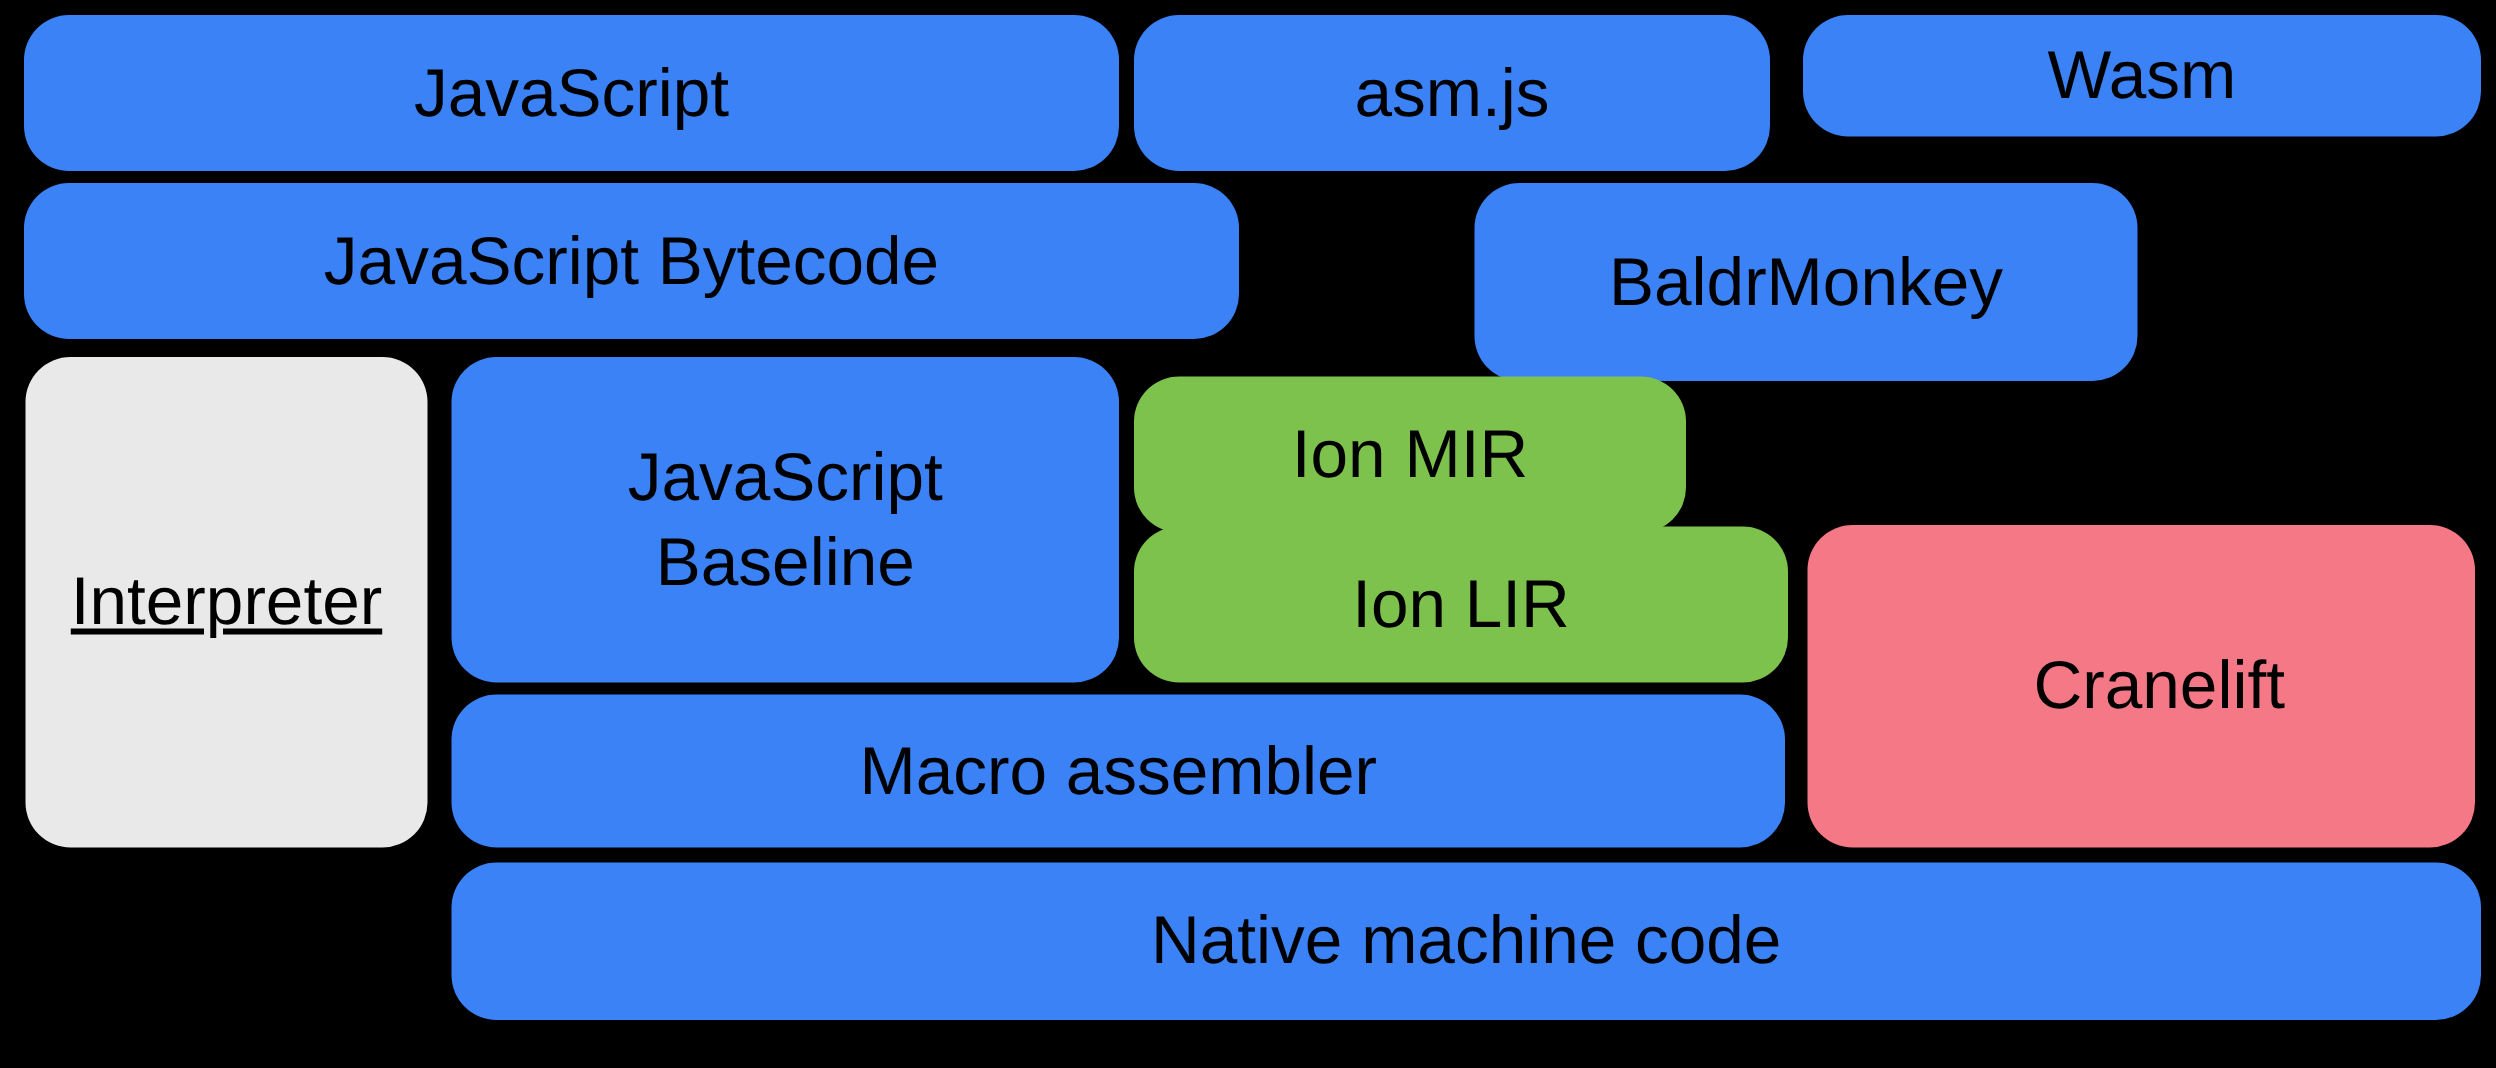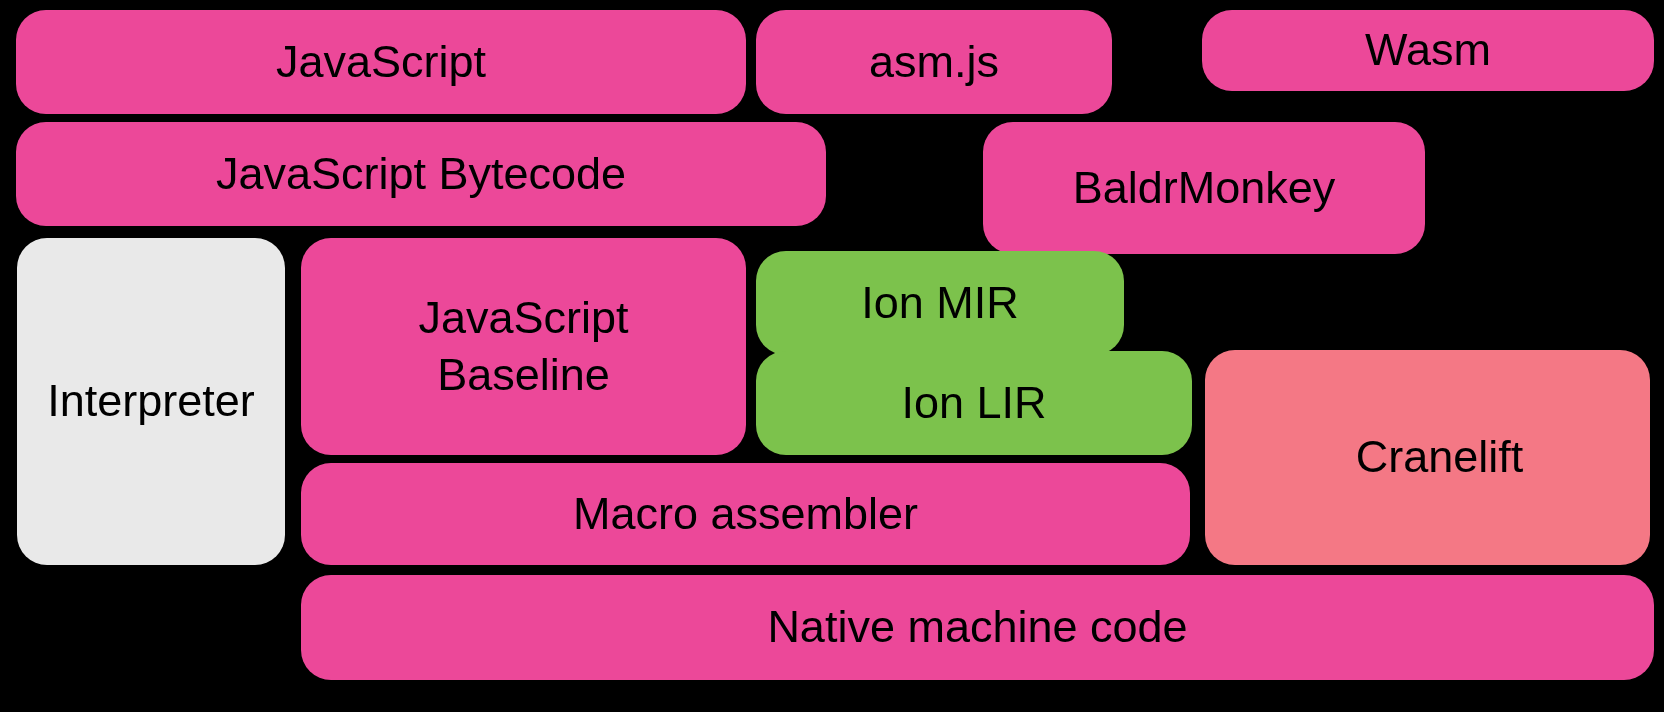--- a/index.html
+++ b/index.html
@@ -10,40 +10,40 @@
   #canvas {
     position: relative;
     width: 1664px;
     height: 712px;
     background: #000000;
     overflow: hidden;
     font-family: "Liberation Sans", "DejaVu Sans", sans-serif;
   }
   .box {
     position: absolute;
-    background: #ec4899;
+    background: #3b82f6;
     border-radius: 30px;
     display: flex;
     align-items: center;
     justify-content: center;
     text-align: center;
     color: #000000;
     font-size: 45px;
     line-height: 1.25;
     box-sizing: border-box;
   }
   
   .b-javascript   { left: 16px;   top: 10px;  width: 730px;  height: 104px; }
-  .b-asmjs        { left: 756px;  top: 10px;  width: 356px;  height: 104px; }
+  .b-asmjs        { left: 756px;  top: 10px;  width: 424px;  height: 104px; }
   .b-wasm         { left: 1202px; top: 10px;  width: 452px;  height: 81px; }
   
   .b-bytecode     { left: 16px;   top: 122px; width: 810px;  height: 104px; }
   .b-baldrmonkey  { left: 983px;  top: 122px; width: 442px;  height: 132px; }
   
-  .b-interpreter  { left: 17px;   top: 238px; width: 268px;  height: 327px; }
+  .b-interpreter  { left: 17px;   top: 238px; width: 268px;  height: 327px; text-decoration: underline; }
   .b-baseline     { left: 301px;  top: 238px; width: 445px;  height: 217px; }
   .b-ionmir       { left: 756px;  top: 238px; width: 368px;  height: 104px; margin-top: 13px; }
   .b-ionlir       { left: 756px;  top: 351px; width: 436px;  height: 104px; }
   .b-cranelift    { left: 1205px; top: 350px; width: 445px;  height: 215px; padding-left: 24px; }
   .b-macro        { left: 301px;  top: 463px; width: 889px;  height: 102px; }
   
   .b-native       { left: 301px;  top: 575px; width: 1353px; height: 105px; }
 </style>
 </head>
 <body>

